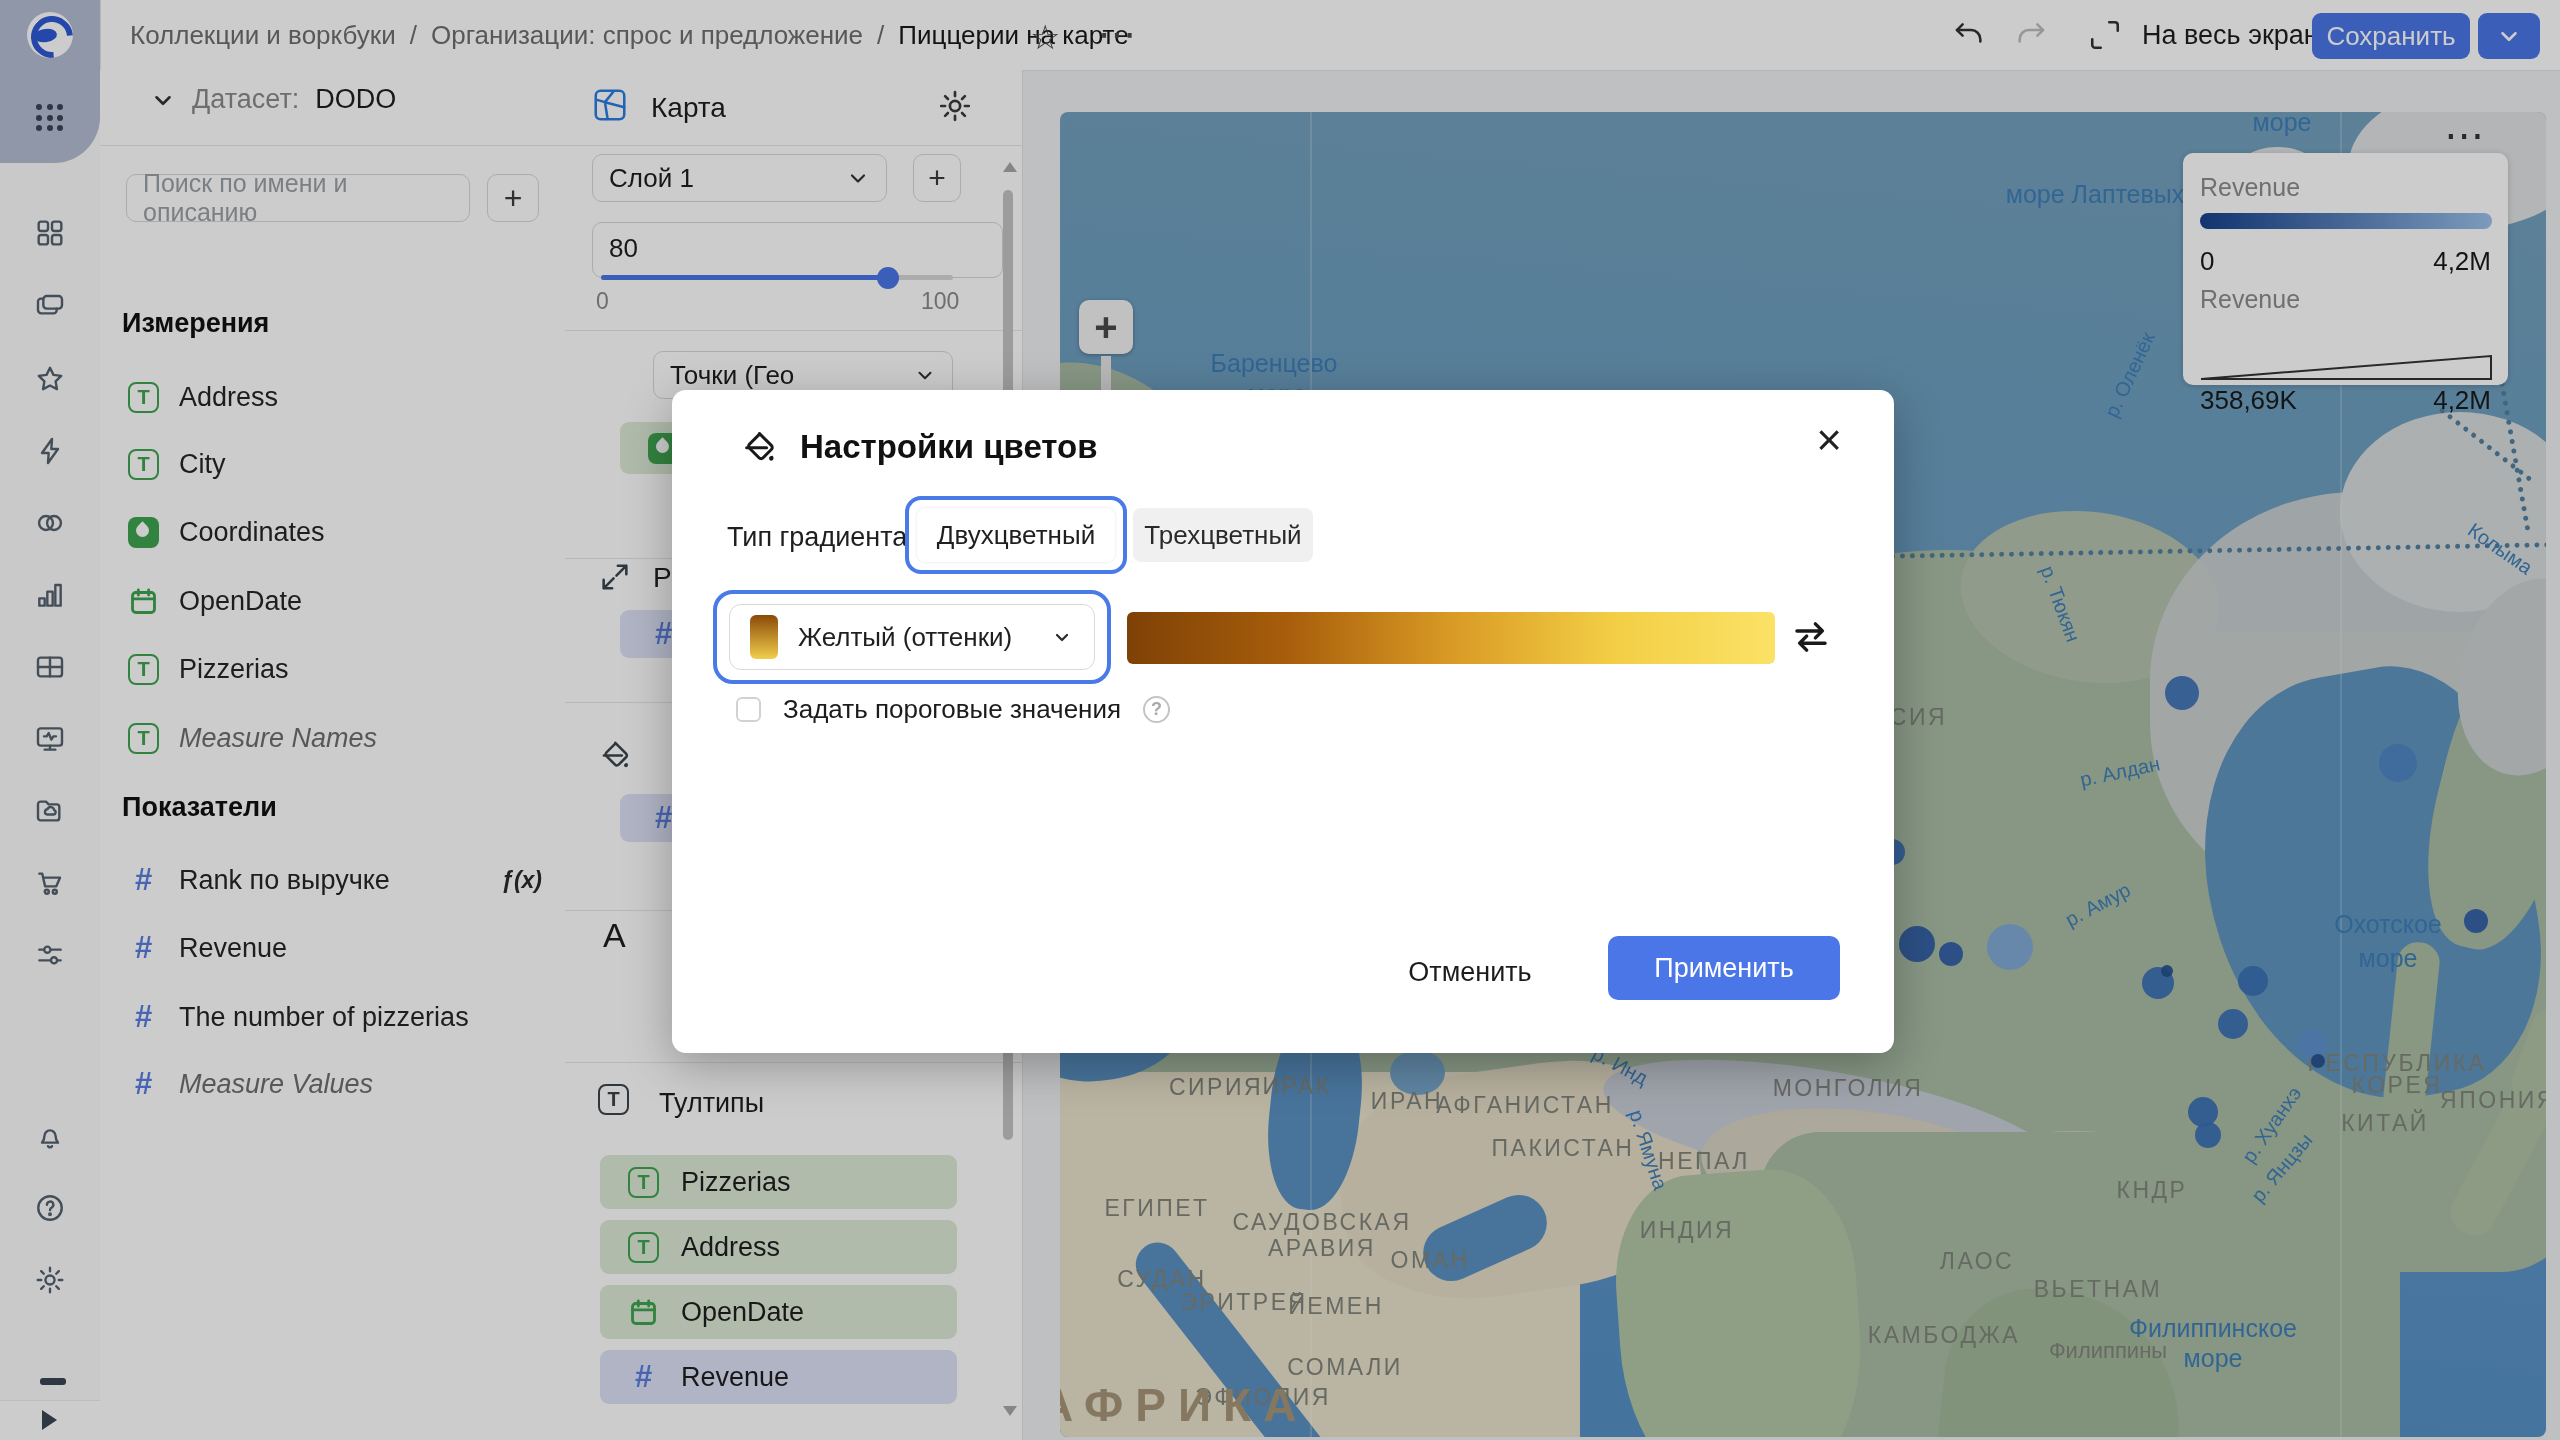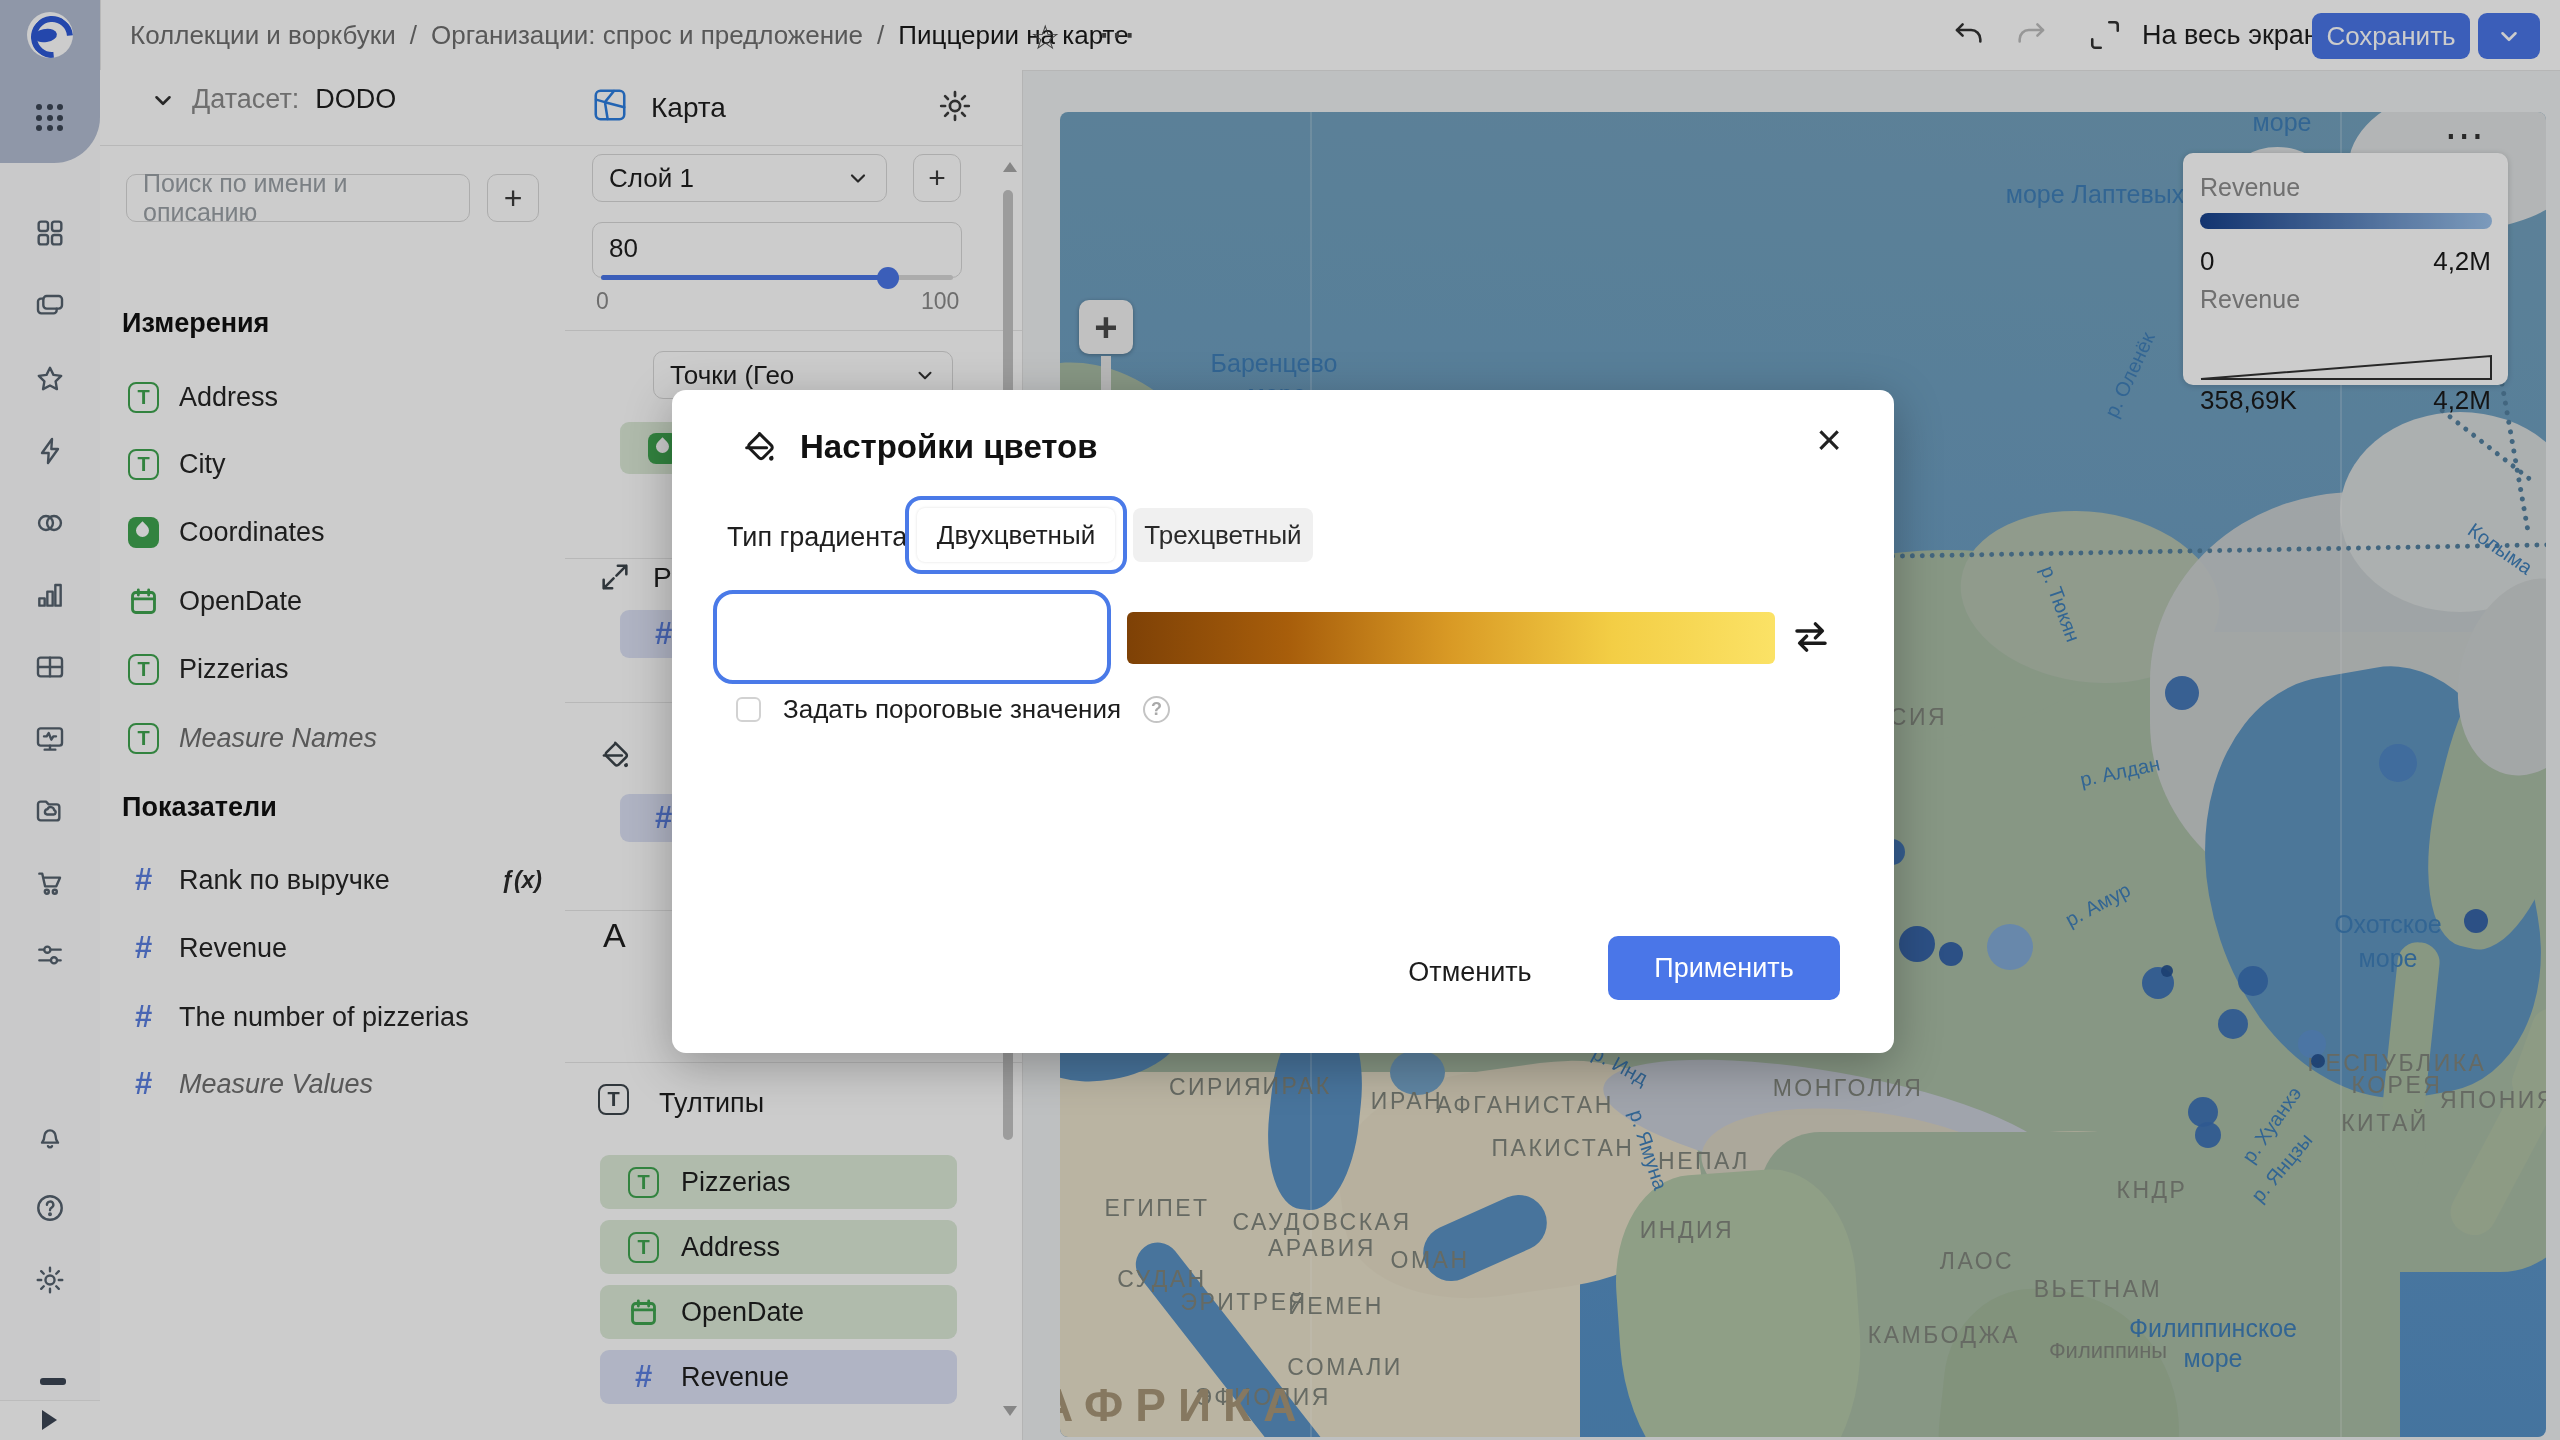--- a/index.html
+++ b/index.html
@@ -64,21 +64,21 @@
 
   
   #layer-panel{left:565px;top:70px;width:457px;height:1370px;background:#ffffff;border-right:1px solid #e2e2e2;}
   .lp-divider{left:0;width:457px;height:1px;background:#e6e6e6;}
   #lp-title-row{left:26px;top:16px;display:flex;align-items:flex-end;gap:22px;font-size:28px;}
   #lp-gear{left:372px;top:18px;width:36px;height:36px;color:#3d3d3d;}
   #layer-select{left:27px;top:84px;width:295px;height:48px;border:1.5px solid #d8d8d8;border-radius:10px;display:flex;
                 align-items:center;justify-content:space-between;padding:0 16px;font-size:26px;box-sizing:border-box;background:#fff;}
   #layer-add{left:348px;top:84px;width:48px;height:48px;border:1.5px solid #d8d8d8;border-radius:10px;display:flex;
              align-items:center;justify-content:center;font-size:30px;color:#3d3d3d;box-sizing:border-box;}
-  #opacity-box{left:27px;top:152px;width:370px;height:56px;border:1.5px solid #d8d8d8;border-radius:10px;box-sizing:border-box;background:#fff;}
+  #opacity-box{left:27px;top:152px;width:411px;height:56px;border:1.5px solid #d8d8d8;border-radius:10px;box-sizing:border-box;background:#fff;}
   #opacity-value{position:absolute;left:16px;top:10px;font-size:26px;}
   #op-track{position:absolute;left:8px;bottom:-3px;width:352px;height:5px;background:#d7d7d7;border-radius:3px;}
   #op-fill{position:absolute;left:8px;bottom:-3px;width:285px;height:5px;background:#4a76e8;border-radius:3px;}
   #op-handle{position:absolute;left:284px;bottom:-12px;width:22px;height:22px;border-radius:50%;background:#4a76e8;}
   #op-min{left:31px;top:218px;font-size:23px;color:#8a8a8a;}
   #op-max{left:356px;top:218px;font-size:23px;color:#8a8a8a;}
   .chip{border-radius:9px;display:flex;align-items:center;gap:22px;padding-left:28px;box-sizing:border-box;}
   .chip.green{background:#dcead8;}
   .chip.blue{background:#dde2f5;}
   .chip .cname{font-size:27px;color:#1f1f1f;}
@@ -569,20 +569,27 @@
       <span id="modal-title">Настройки цветов</span>
     </div>
     <div id="modal-close">×</div>
 
     <div id="grad-type-label">Тип градиента</div>
     <div id="tab-ring"></div>
     <div id="tab-two">Двухцветный</div>
     <div id="tab-three">Трехцветный</div>
 
     <div id="sel-ring"></div>
+    <div id="palette-select">
+      <span id="palette-swatch"></span>
+      <span id="palette-value">Желтый (оттенки)</span>
+      <svg id="palette-chevron" class="ico" viewBox="0 0 24 24" style="stroke-width:2.2">
+          <path d="M7 10l5 5 5-5"></path>
+        </svg>
+    </div>
     <div id="grad-bar" style="background: linear-gradient(90deg, rgb(126, 65, 6), rgb(168, 94, 11), rgb(217, 154, 37), rgb(243, 206, 69), rgb(251, 226, 102));"></div>
     <svg id="swap-icon" class="ico" viewBox="0 0 24 24" style="stroke-width:2">
       <path d="M4 8.5h14M14.5 4.5l4 4-4 4"></path>
         <path d="M20 15.5H6M9.5 11.5l-4 4 4 4"></path>
       </svg>
 
     <div id="threshold-row">
       <span id="threshold-check"></span>
       <span id="threshold-label">Задать пороговые значения</span>
       <span id="threshold-help">?</span>

